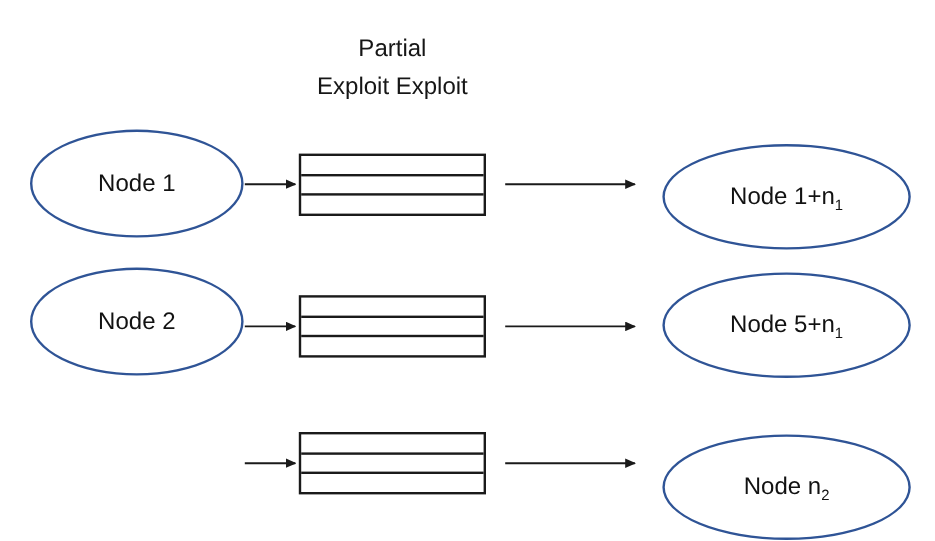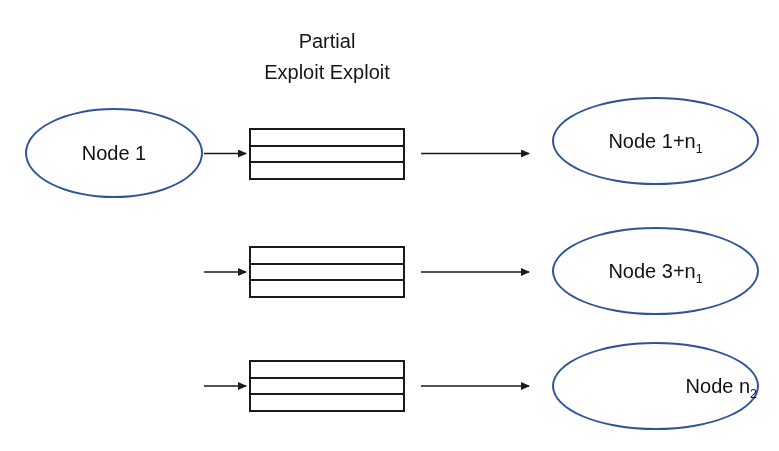--- a/index.html
+++ b/index.html
@@ -32,23 +32,23 @@
     font-size:20px;
     color:#121212;
     box-sizing:border-box;
   }
   .ellipse sub{font-size:0.62em;line-height:0;}
   .ellipse-left{left:25px;width:178px;height:90px;text-align:right;}
   .ellipse-right{left:552px;width:207px;height:88px;}
   .el-l1{top:108px;}
   .el-l2{top:223px;}
   .el-l3{top:348px;}
-  .el-r1{top:97px;}
+  .el-r1{top:120px;}
   .el-r2{top:227px;}
-  .el-r3{top:342px;justify-content:flex-end;}
+  .el-r3{top:362px;}
   .vectorbox{
     position:absolute;
     left:249px;width:156px;height:52px;
     border:2px solid var(--line);
     background:#fff;
     box-sizing:border-box;
     display:flex;flex-direction:column;
   }
   .vb1{top:128px;}
   .vb2{top:246px;}
@@ -75,27 +75,30 @@
   </div>
   <div class="vectorbox vb1">
     <div class="cell"></div>
     <div class="cell"></div>
     <div class="cell"></div>
   </div>
   <div class="ellipse ellipse-right el-r1">
     <span><span>Node 1+n</span><sub>1</sub></span>
   </div>
 
+  <div class="ellipse ellipse-left el-l2">
+    <span><span>Node 2</span><sub></sub></span>
+  </div>
   <div class="vectorbox vb2">
     <div class="cell"></div>
     <div class="cell"></div>
     <div class="cell"></div>
   </div>
   <div class="ellipse ellipse-right el-r2">
-    <span><span>Node 3+n</span><sub>1</sub></span>
+    <span><span>Node 5+n</span><sub>1</sub></span>
   </div>
 
   <div class="vectorbox vb3">
     <div class="cell"></div>
     <div class="cell"></div>
     <div class="cell"></div>
   </div>
   <div class="ellipse ellipse-right el-r3">
     <span><span>Node n</span><sub>2</sub></span>
   </div>

